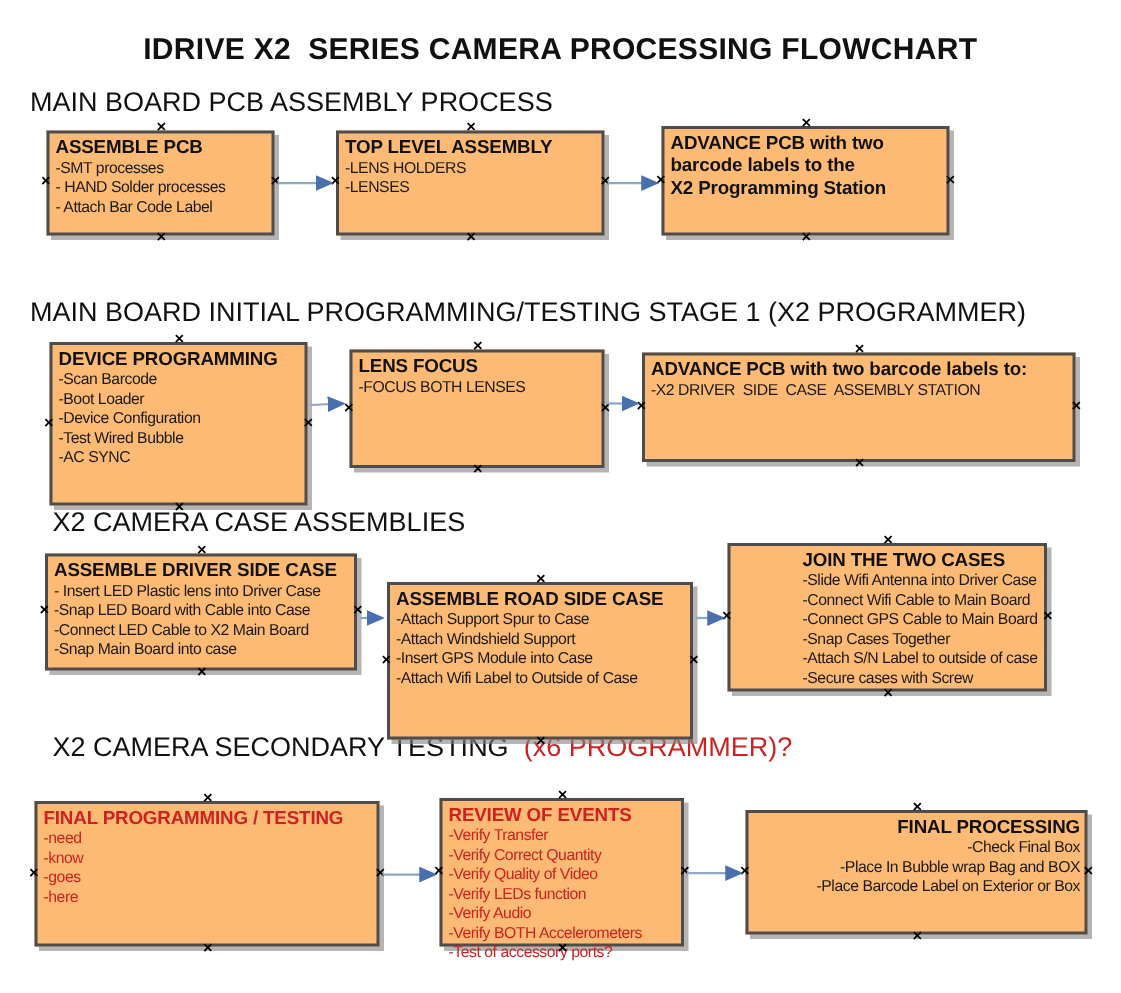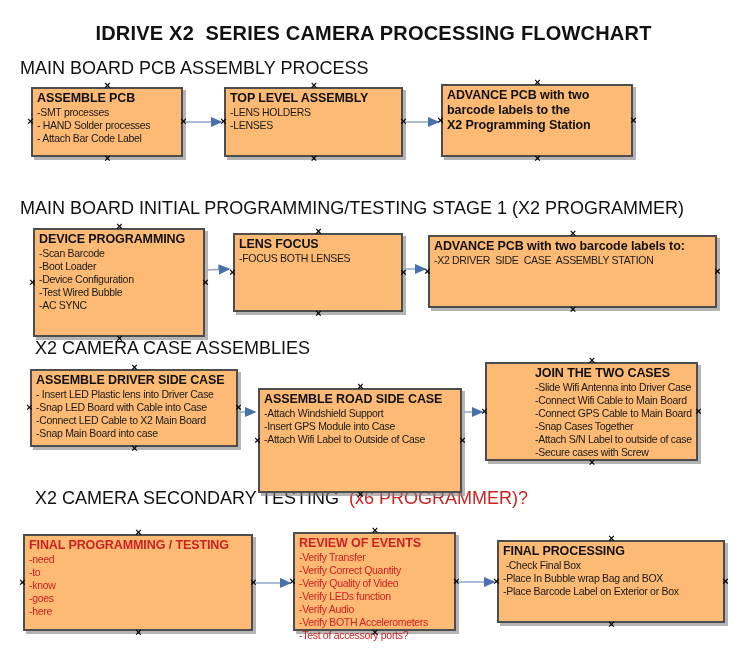--- a/index.html
+++ b/index.html
@@ -27,21 +27,21 @@
   #b12{left:224px;top:87px;width:179px;height:70px;}
   #b13{left:441px;top:84px;width:192px;height:73px;}
   #b21{left:33px;top:228px;width:172px;height:109px;}
   #b22{left:233px;top:233px;width:170px;height:79px;}
   #b23{left:428px;top:235px;width:289px;height:73px;}
   #b31{left:30px;top:369px;width:208px;height:78px;}
   #b32{left:258px;top:368px;width:204px;height:105px;margin-top:20px;}
   #b33{left:485px;top:362px;width:213px;height:99px;padding-left:48px;}
   #b41{left:23px;top:534px;width:230px;height:97px;}
   #b42{left:293px;top:532px;width:163px;height:99px;}
-  #b43{left:497px;top:540px;width:228px;height:83px;}
+  #b43{left:497px;top:540px;width:228px;height:83px;text-align:right;}
 
   .hx{position:absolute;width:9px;height:9px;font-style:normal;}
   .hx::before{content:"\00d7";display:block;font-size:11px;line-height:9px;
               font-weight:bold;color:#000;text-align:center;}
   .hx.t{top:-8px;left:50%;margin-left:-4px;}
   .hx.b{bottom:-8px;left:50%;margin-left:-4px;}
   .hx.l{left:-7px;top:50%;margin-top:-5px;}
   .hx.r{right:-7px;top:50%;margin-top:-5px;}
 
   svg.conn{position:absolute;left:0;top:0;pointer-events:none;}
@@ -132,20 +132,21 @@
     <div class="bi">-Connect LED Cable to X2 Main Board</div>
     <div class="bi">-Snap Main Board into case</div>
   </div>
 
   <div class="fb" id="b32">
     <i class="hx t"></i>
       <i class="hx b"></i>
       <i class="hx l"></i>
       <i class="hx r"></i>
     <div class="bt">ASSEMBLE ROAD SIDE CASE</div>
+    <div class="bi">-Attach Support Spur to Case</div>
     <div class="bi">-Attach Windshield Support</div>
     <div class="bi">-Insert GPS Module into Case</div>
     <div class="bi">-Attach Wifi Label to Outside of Case</div>
   </div>
 
   <div class="fb" id="b33">
     <i class="hx t"></i>
       <i class="hx b"></i>
       <i class="hx l"></i>
       <i class="hx r"></i>
@@ -158,21 +159,20 @@
     <div class="bi">-Secure cases with Screw</div>
   </div>
 
   <div class="fb red" id="b41">
     <i class="hx t"></i>
       <i class="hx b"></i>
       <i class="hx l"></i>
       <i class="hx r"></i>
     <div class="bt">FINAL PROGRAMMING / TESTING</div>
     <div class="bi">-need</div>
-    <div class="bi">-to</div>
     <div class="bi">-know</div>
     <div class="bi">-goes</div>
     <div class="bi">-here</div>
   </div>
 
   <div class="fb red" id="b42">
     <i class="hx t"></i>
       <i class="hx b"></i>
       <i class="hx l"></i>
       <i class="hx r"></i>

